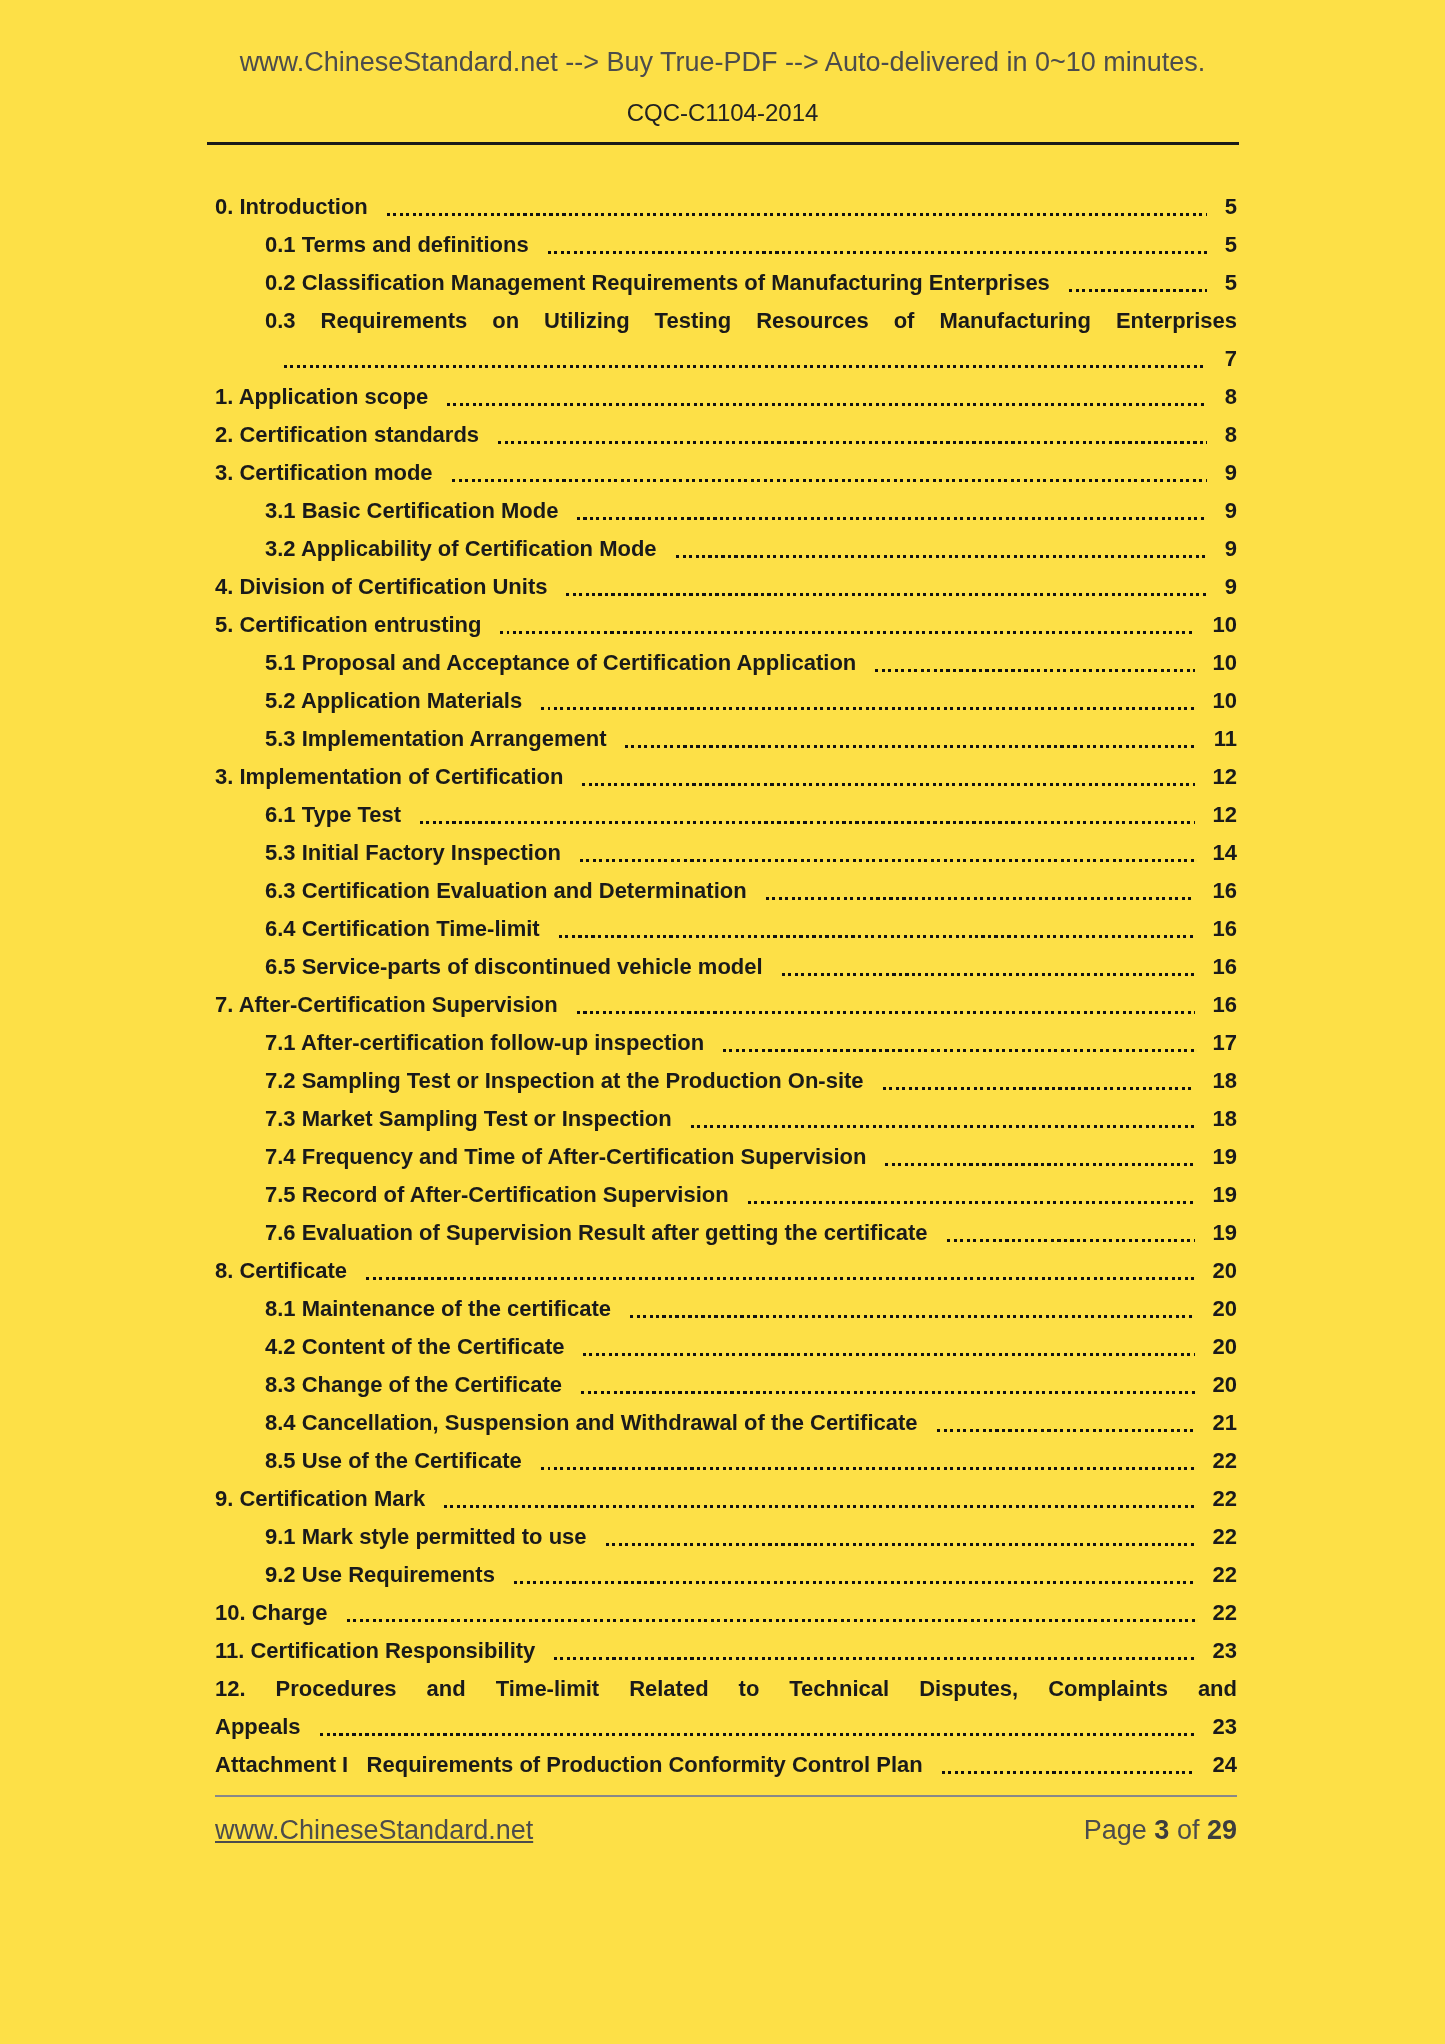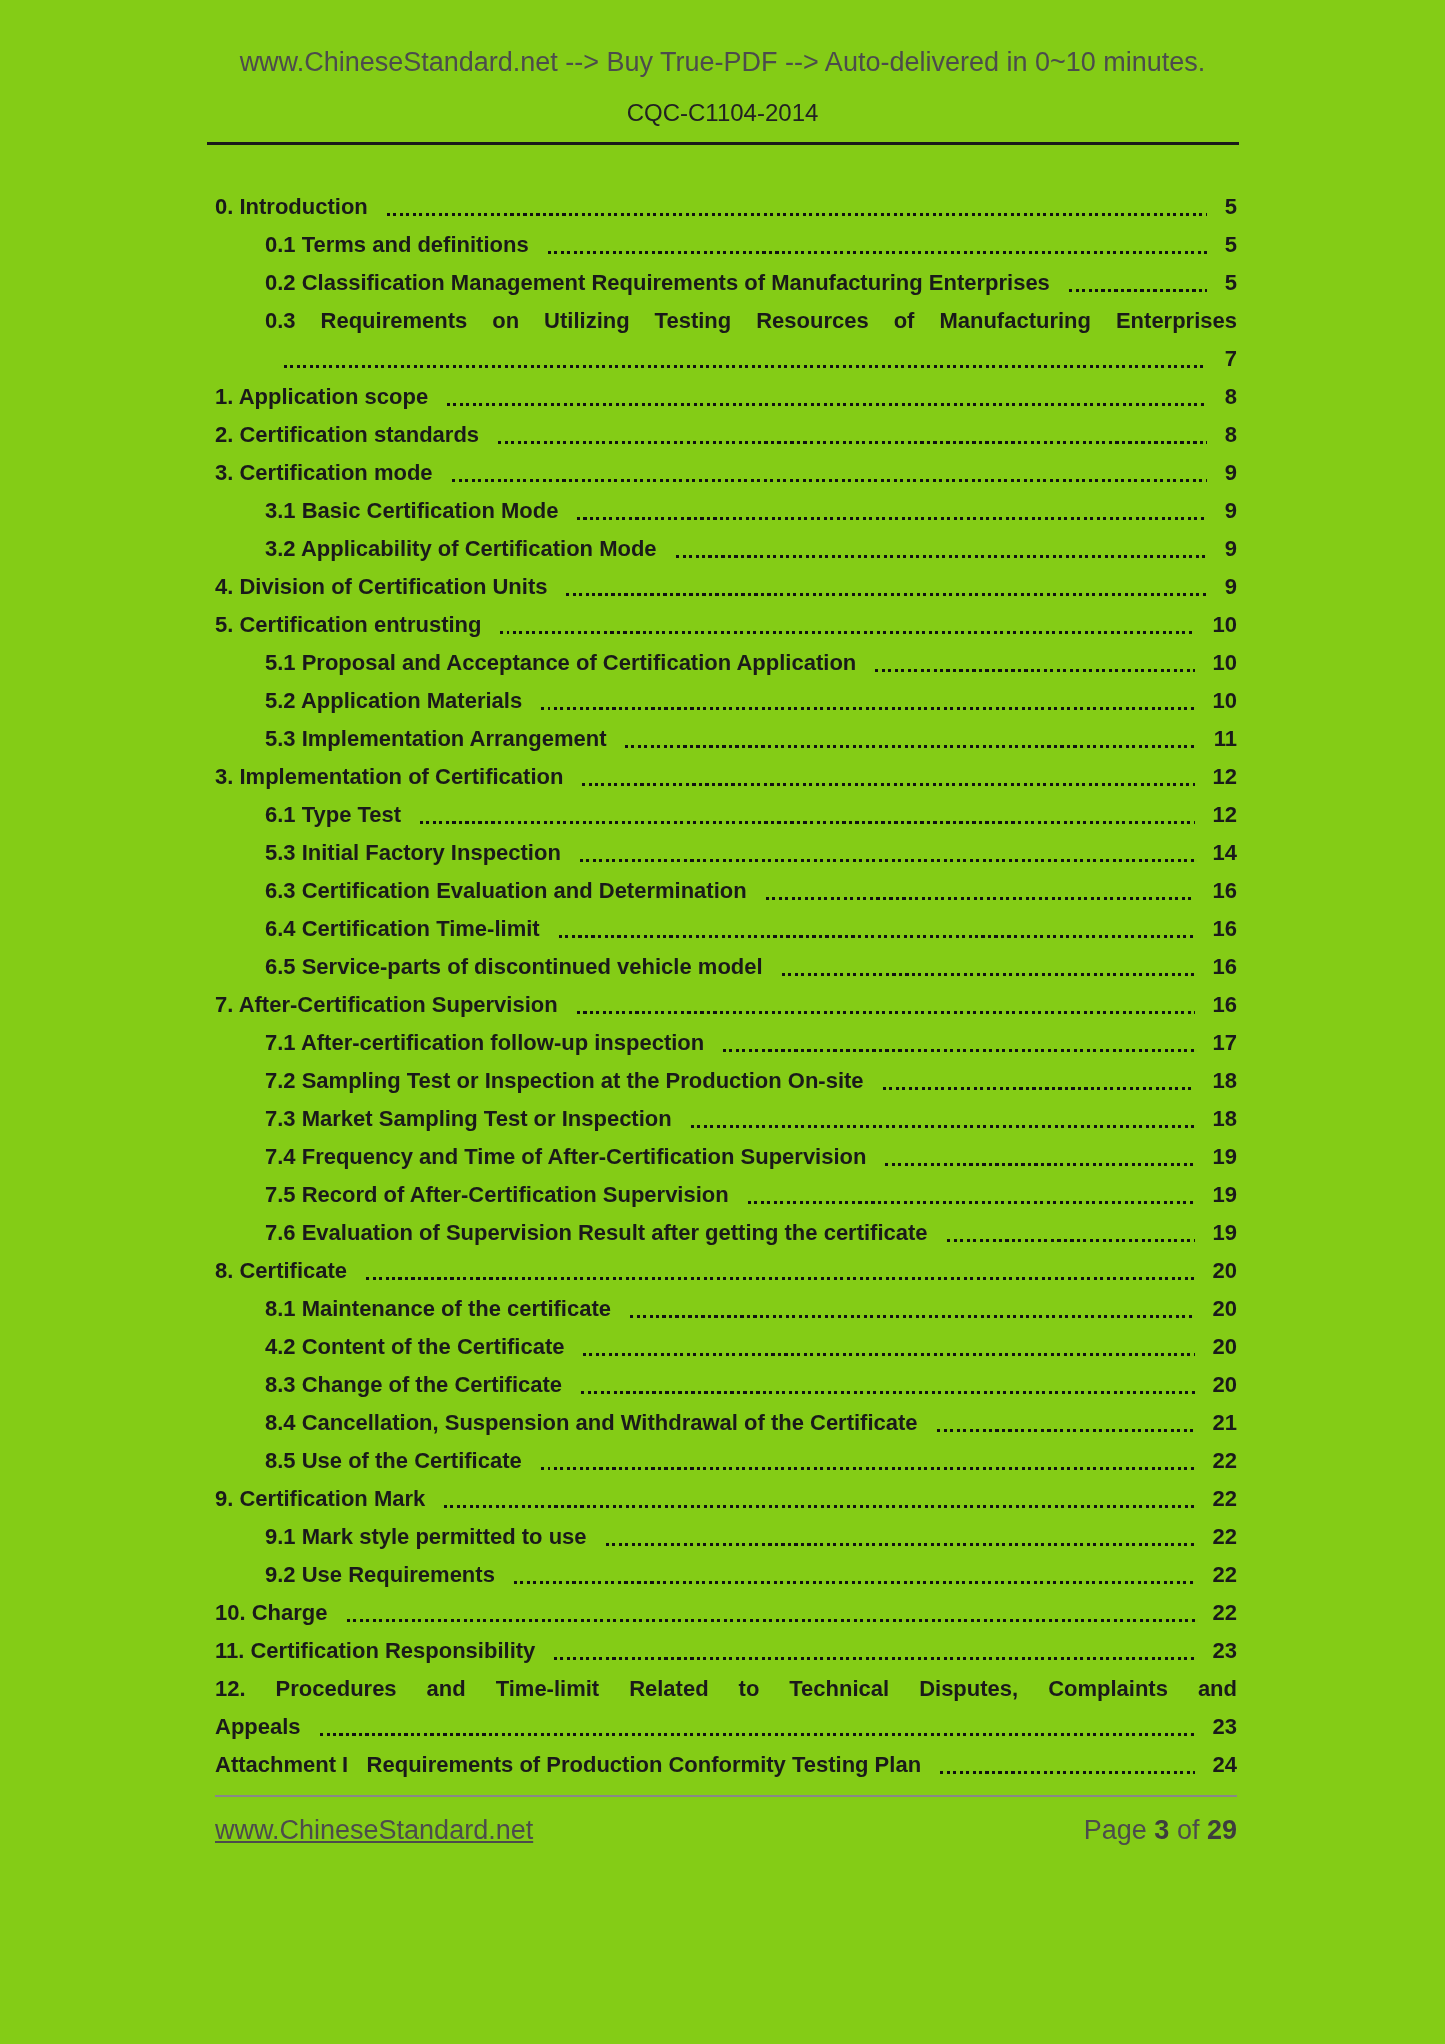--- a/index.html
+++ b/index.html
@@ -1,20 +1,20 @@
 <!DOCTYPE html>
 <html><head>
 <meta charset="utf-8">
 <style>
   html,body{margin:0;padding:0;background:#ffffff;}
   .page{
     position:relative;
     width:1445px;height:2044px;
     margin:0 auto;
-    background:#84cc16;
+    background:#fde047;
     font-family:"Liberation Sans","DejaVu Sans",sans-serif;
     color:#1a1a1a;
     overflow:hidden;
     box-sizing:border-box;
     padding-top:45px;
   }
   
   .header-note{
     text-align:center;
     font-size:27px;
@@ -298,21 +298,21 @@
       </div>
       <div class="toc-row justify">
         <span class="toc-label">12. Procedures and Time-limit Related to Technical Disputes, Complaints and</span>
       </div>
       <div class="toc-row">
         <span class="toc-label">Appeals</span>
         <span class="toc-dots"></span>
         <span class="toc-page">23</span>
       </div>
       <div class="toc-row">
-        <span class="toc-label">Attachment I   Requirements of Production Conformity Testing Plan</span>
+        <span class="toc-label">Attachment I   Requirements of Production Conformity Control Plan</span>
         <span class="toc-dots"></span>
         <span class="toc-page">24</span>
       </div>
     </nav>
 
   <div class="footer">
     <div class="footer-rule"></div>
     <div class="footer-row">
       <span class="footer-link">www.ChineseStandard.net</span>
       <span class="footer-page">

